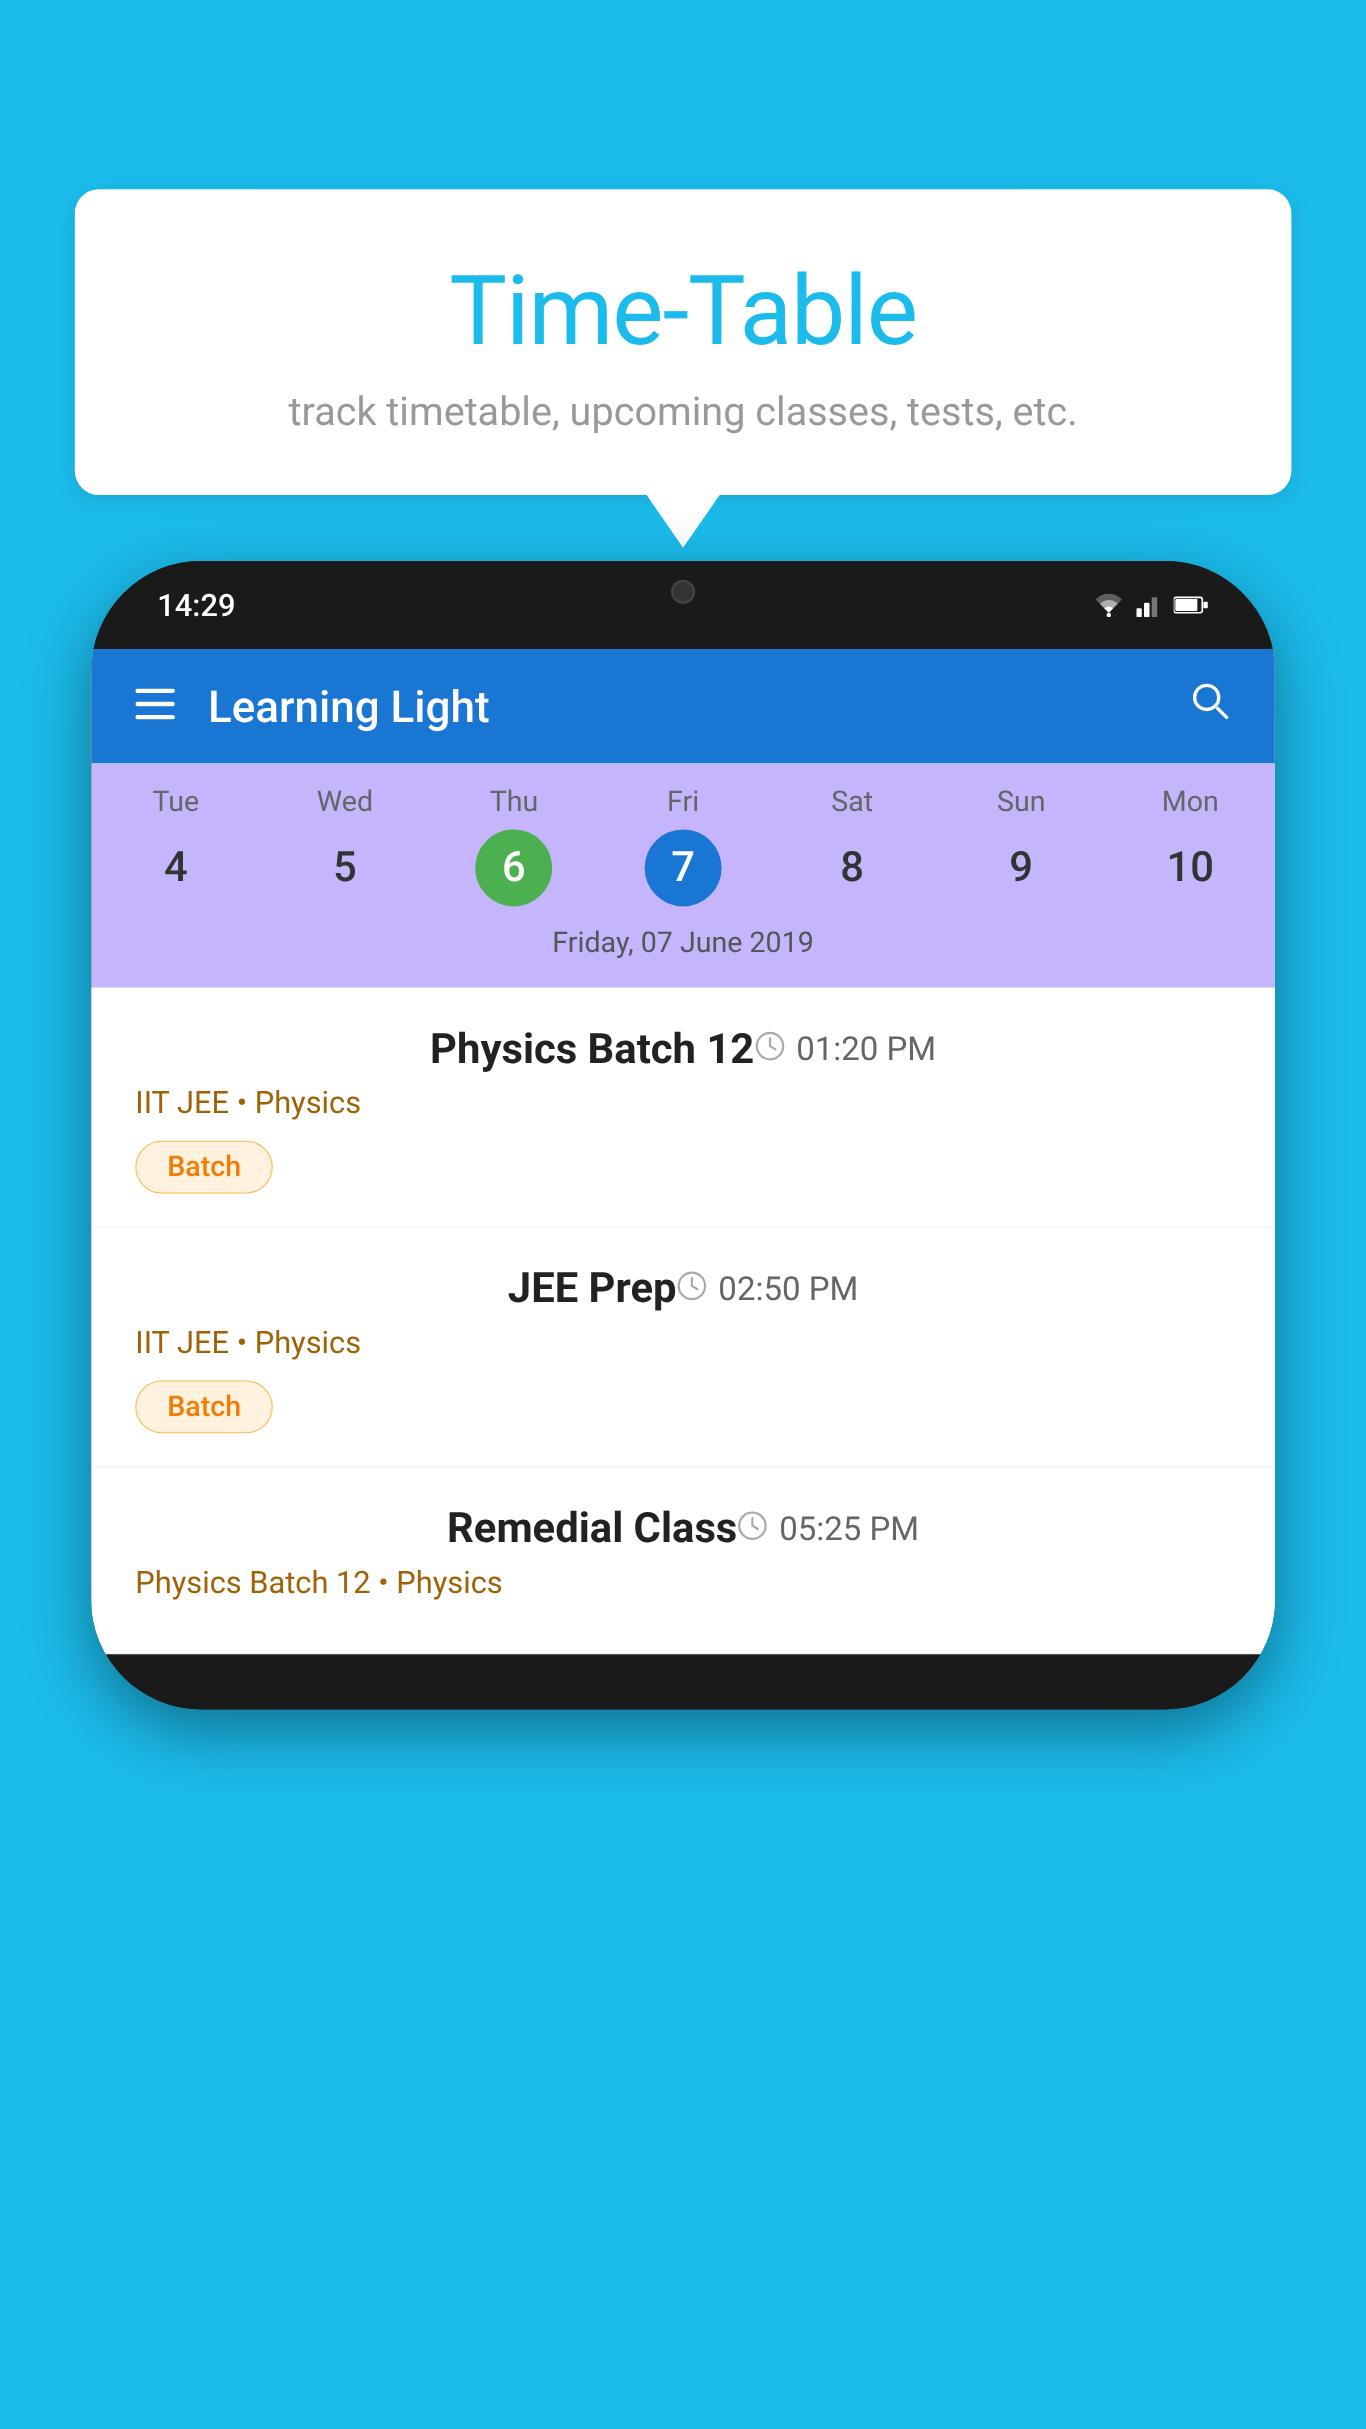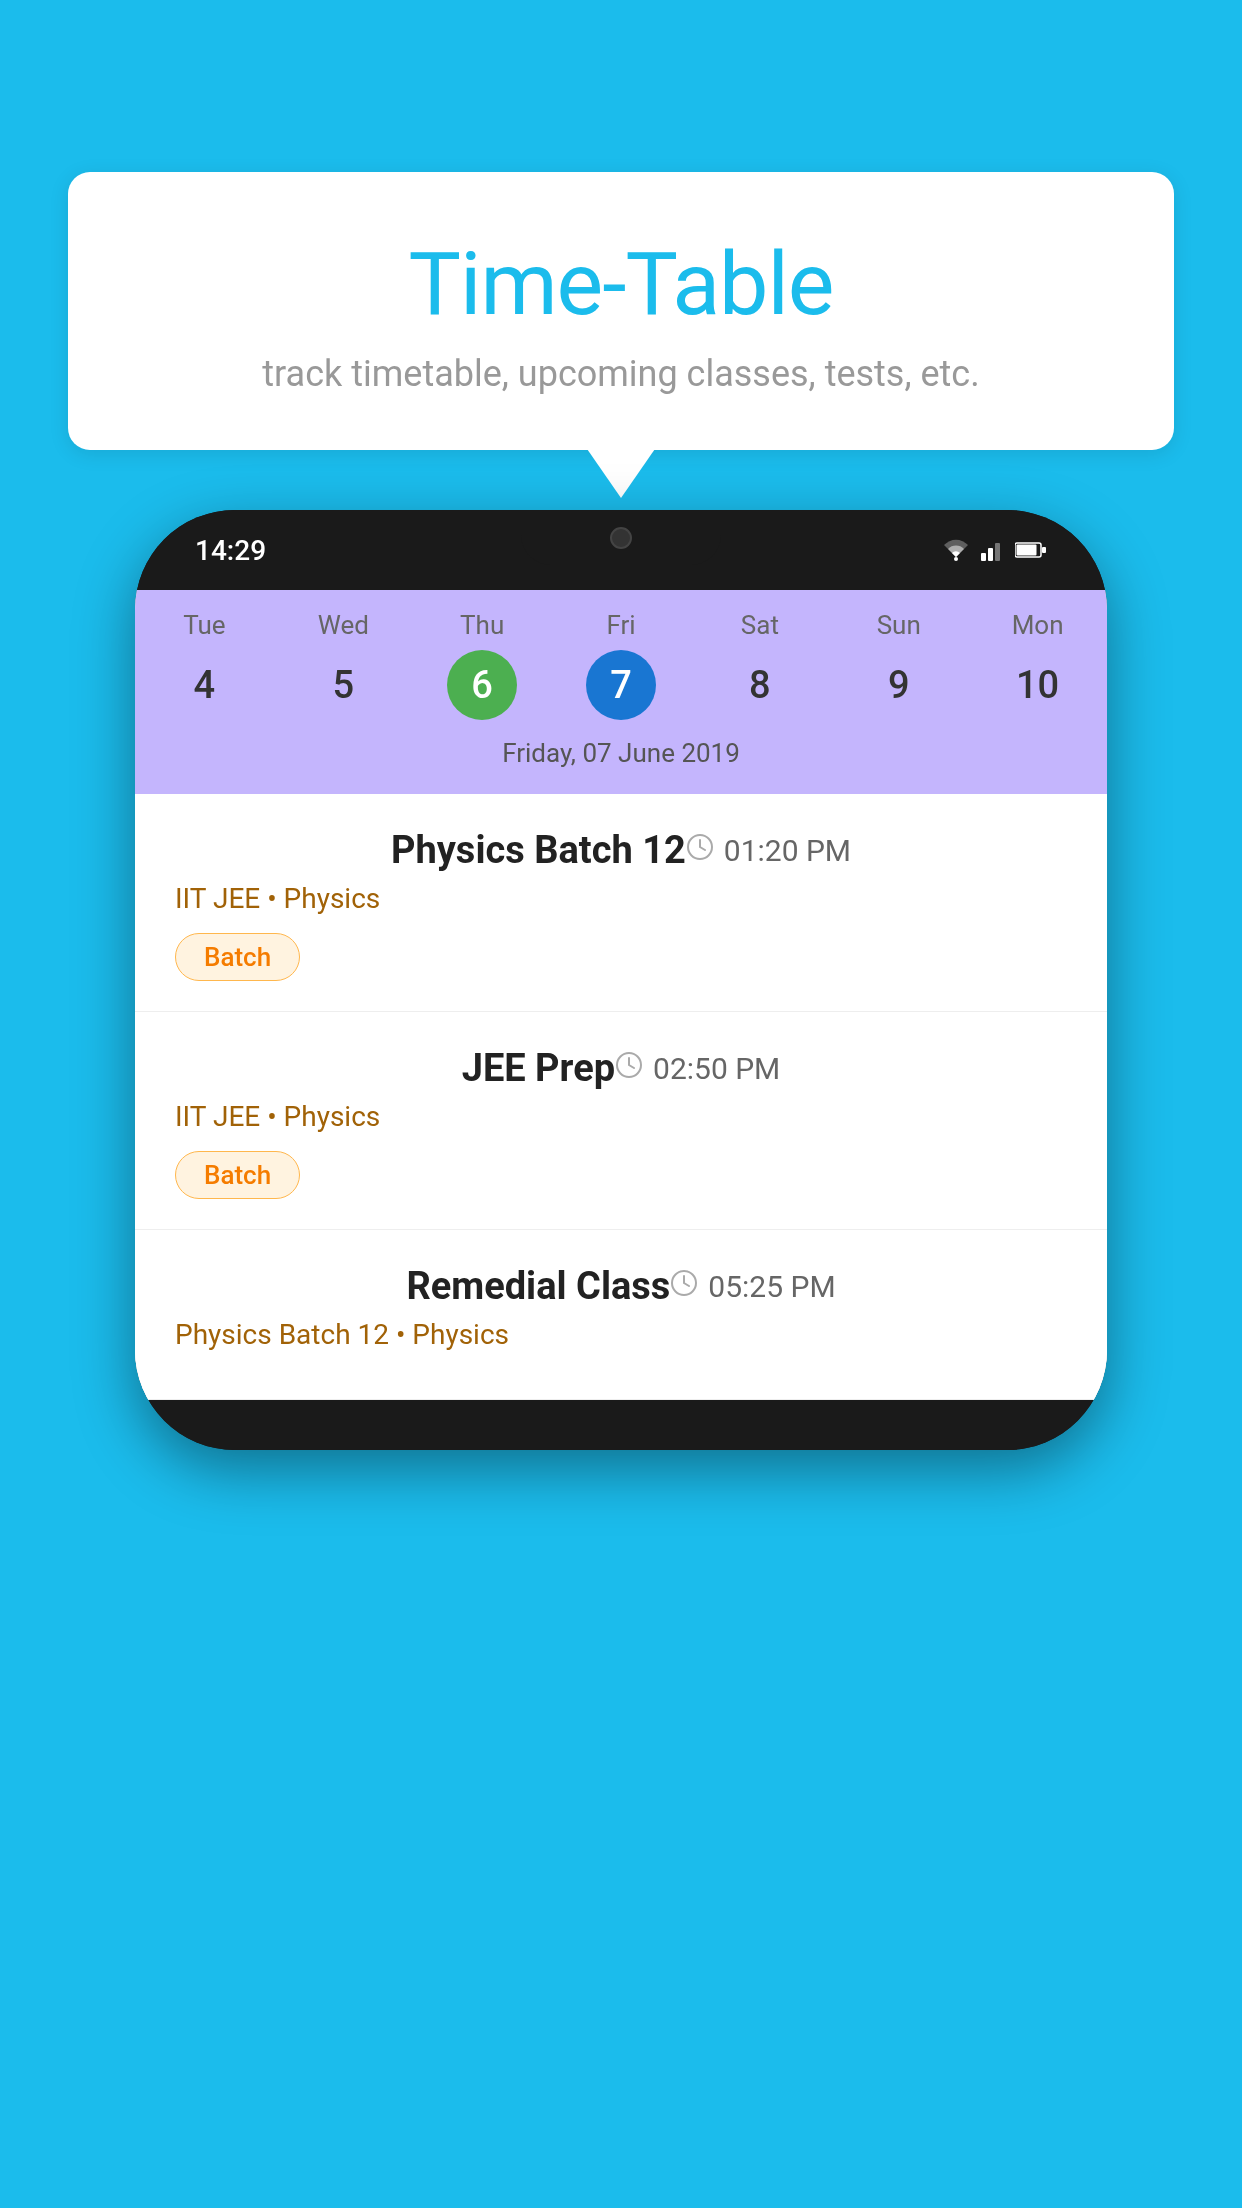--- a/index.html
+++ b/index.html
@@ -57,21 +57,21 @@
       color: #999;
       font-weight: 400;
     }
 
     
     .phone-wrapper {
       position: absolute;
       top: 510px;
       left: 50%;
       transform: translateX(-50%);
-      width: 972px;
+      width: 1076px;
     }
 
     .phone-frame {
       background: #1a1a1a;
       border-radius: 100px;
       padding: 0;
       position: relative;
       box-shadow: 0 20px 60px rgba(0,0,0,0.4);
       overflow: hidden;
     }
@@ -308,20 +308,36 @@
         <svg width="32" height="18" viewBox="0 0 32 18" fill="white">
           <rect x="0" y="2" width="26" height="14" rx="2" stroke="white" stroke-width="1.5" fill="none"></rect>
           <rect x="1.5" y="3.5" width="20" height="11" rx="1" fill="white"></rect>
           <rect x="27" y="6" width="4" height="6" rx="1" fill="white"></rect>
         </svg>
       </div>
     </div>
 
     <div class="phone-screen">
 
+      <div class="app-header">
+        <div class="hamburger-icon">
+          <svg width="36" height="28" viewBox="0 0 36 28" fill="white">
+            <rect y="0" width="36" height="4" rx="2"></rect>
+            <rect y="12" width="36" height="4" rx="2"></rect>
+            <rect y="24" width="36" height="4" rx="2"></rect>
+          </svg>
+        </div>
+        <div class="app-title">Learning Light</div>
+        <div class="search-icon">
+          <svg width="38" height="38" viewBox="0 0 38 38" fill="none" stroke="white" stroke-width="3">
+            <circle cx="16" cy="16" r="11"></circle>
+            <line x1="25" y1="25" x2="35" y2="35"></line>
+          </svg>
+        </div>
+      </div>
 
       <div class="calendar-strip">
         <div class="day-headers">
           <div class="day-header">Tue</div>
           <div class="day-header">Wed</div>
           <div class="day-header">Thu</div>
           <div class="day-header">Fri</div>
           <div class="day-header">Sat</div>
           <div class="day-header">Sun</div>
           <div class="day-header">Mon</div>

